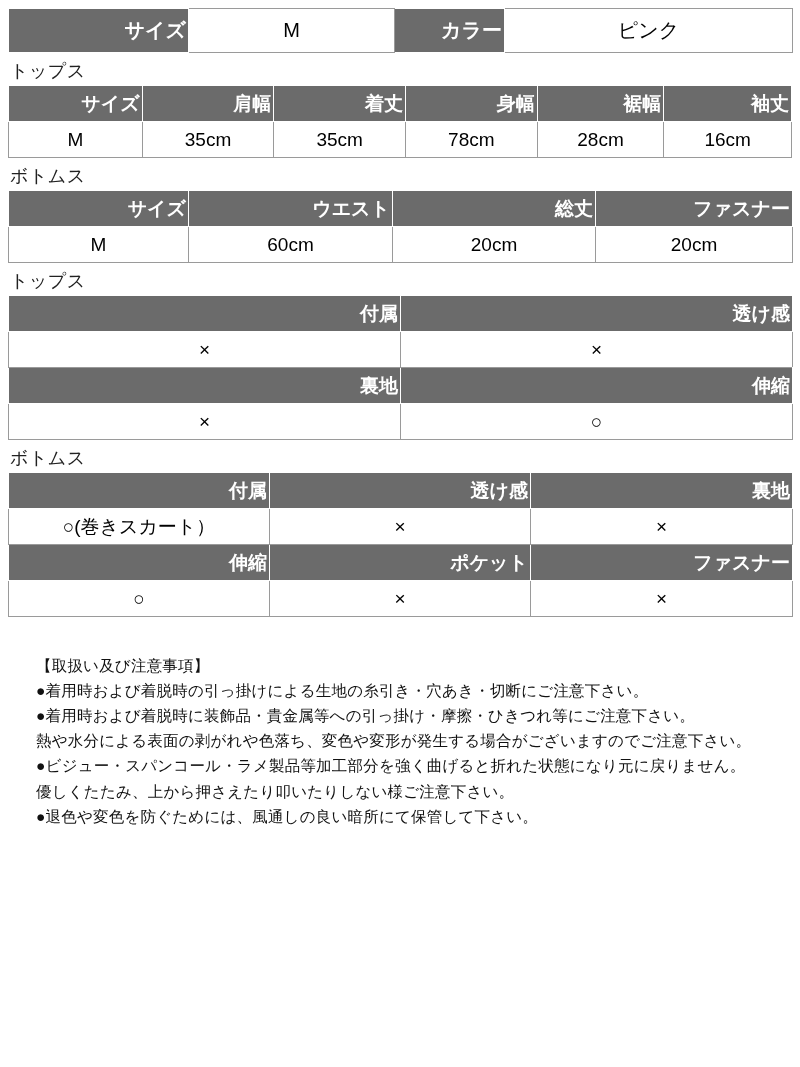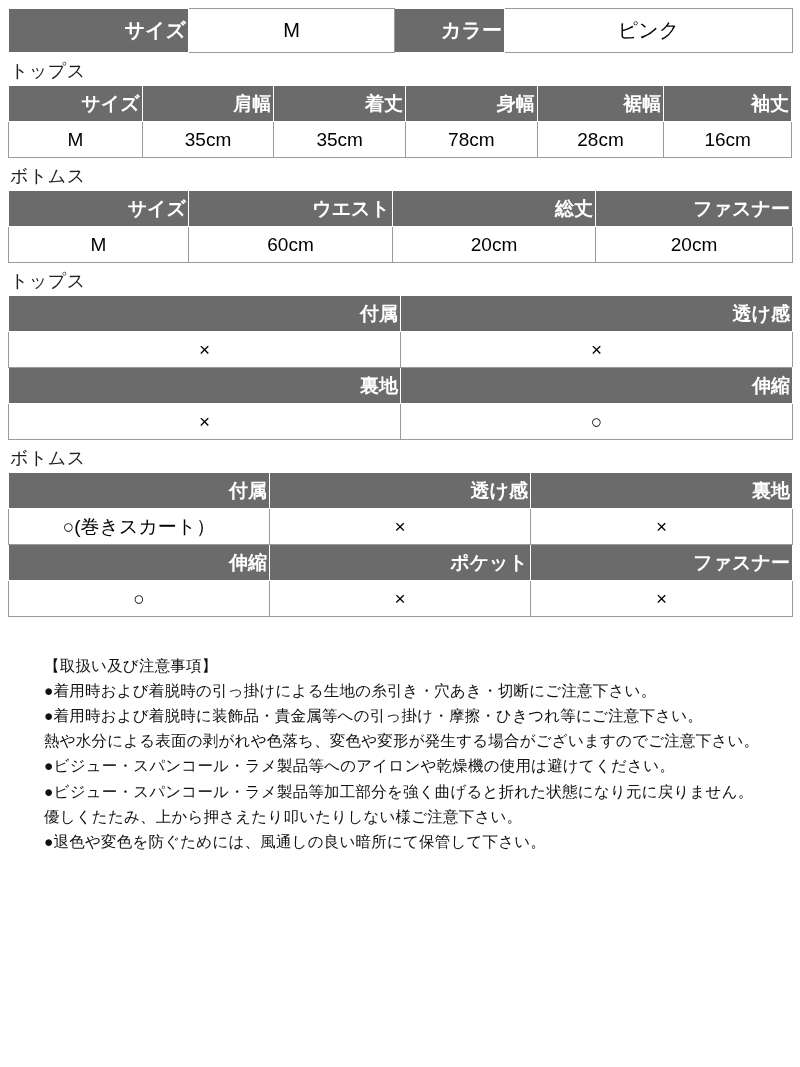--- a/index.html
+++ b/index.html
@@ -51,21 +51,21 @@
     color: #000000;
     border: 1px solid #9a9a9a;
   }
   .section-label {
     font-size: 18px;
     color: #222222;
     margin: 6px 0 2px 2px;
     letter-spacing: 0.5px;
   }
   .notes {
-    margin: 36px 0 0 36px;
+    margin: 36px 0 0 28px;
     font-size: 15.5px;
     line-height: 1.62;
     color: #111111;
     letter-spacing: 0.2px;
   }
   .notes div { white-space: nowrap; }
   .t-main td { height: 44px; font-size: 20px; }
   .t-main td.hd { font-weight: bold; }
 </style>
 </head>
@@ -172,19 +172,18 @@
         <td class="val">×</td>
       </tr>
     </tbody>
   </table>
 
   <div class="notes">
     <div>【取扱い及び注意事項】</div>
     <div>●着用時および着脱時の引っ掛けによる生地の糸引き・穴あき・切断にご注意下さい。</div>
     <div>●着用時および着脱時に装飾品・貴金属等への引っ掛け・摩擦・ひきつれ等にご注意下さい。</div>
     <div>熱や水分による表面の剥がれや色落ち、変色や変形が発生する場合がございますのでご注意下さい。</div>
-    <div>●ビジュー・スパンコール・ラメ製品等へのアイロンや乾燥機の使用は避けてください。</div>
     <div>●ビジュー・スパンコール・ラメ製品等加工部分を強く曲げると折れた状態になり元に戻りません。</div>
     <div>優しくたたみ、上から押さえたり叩いたりしない様ご注意下さい。</div>
     <div>●退色や変色を防ぐためには、風通しの良い暗所にて保管して下さい。</div>
   </div>
 
 </div>
 
 </body></html>

